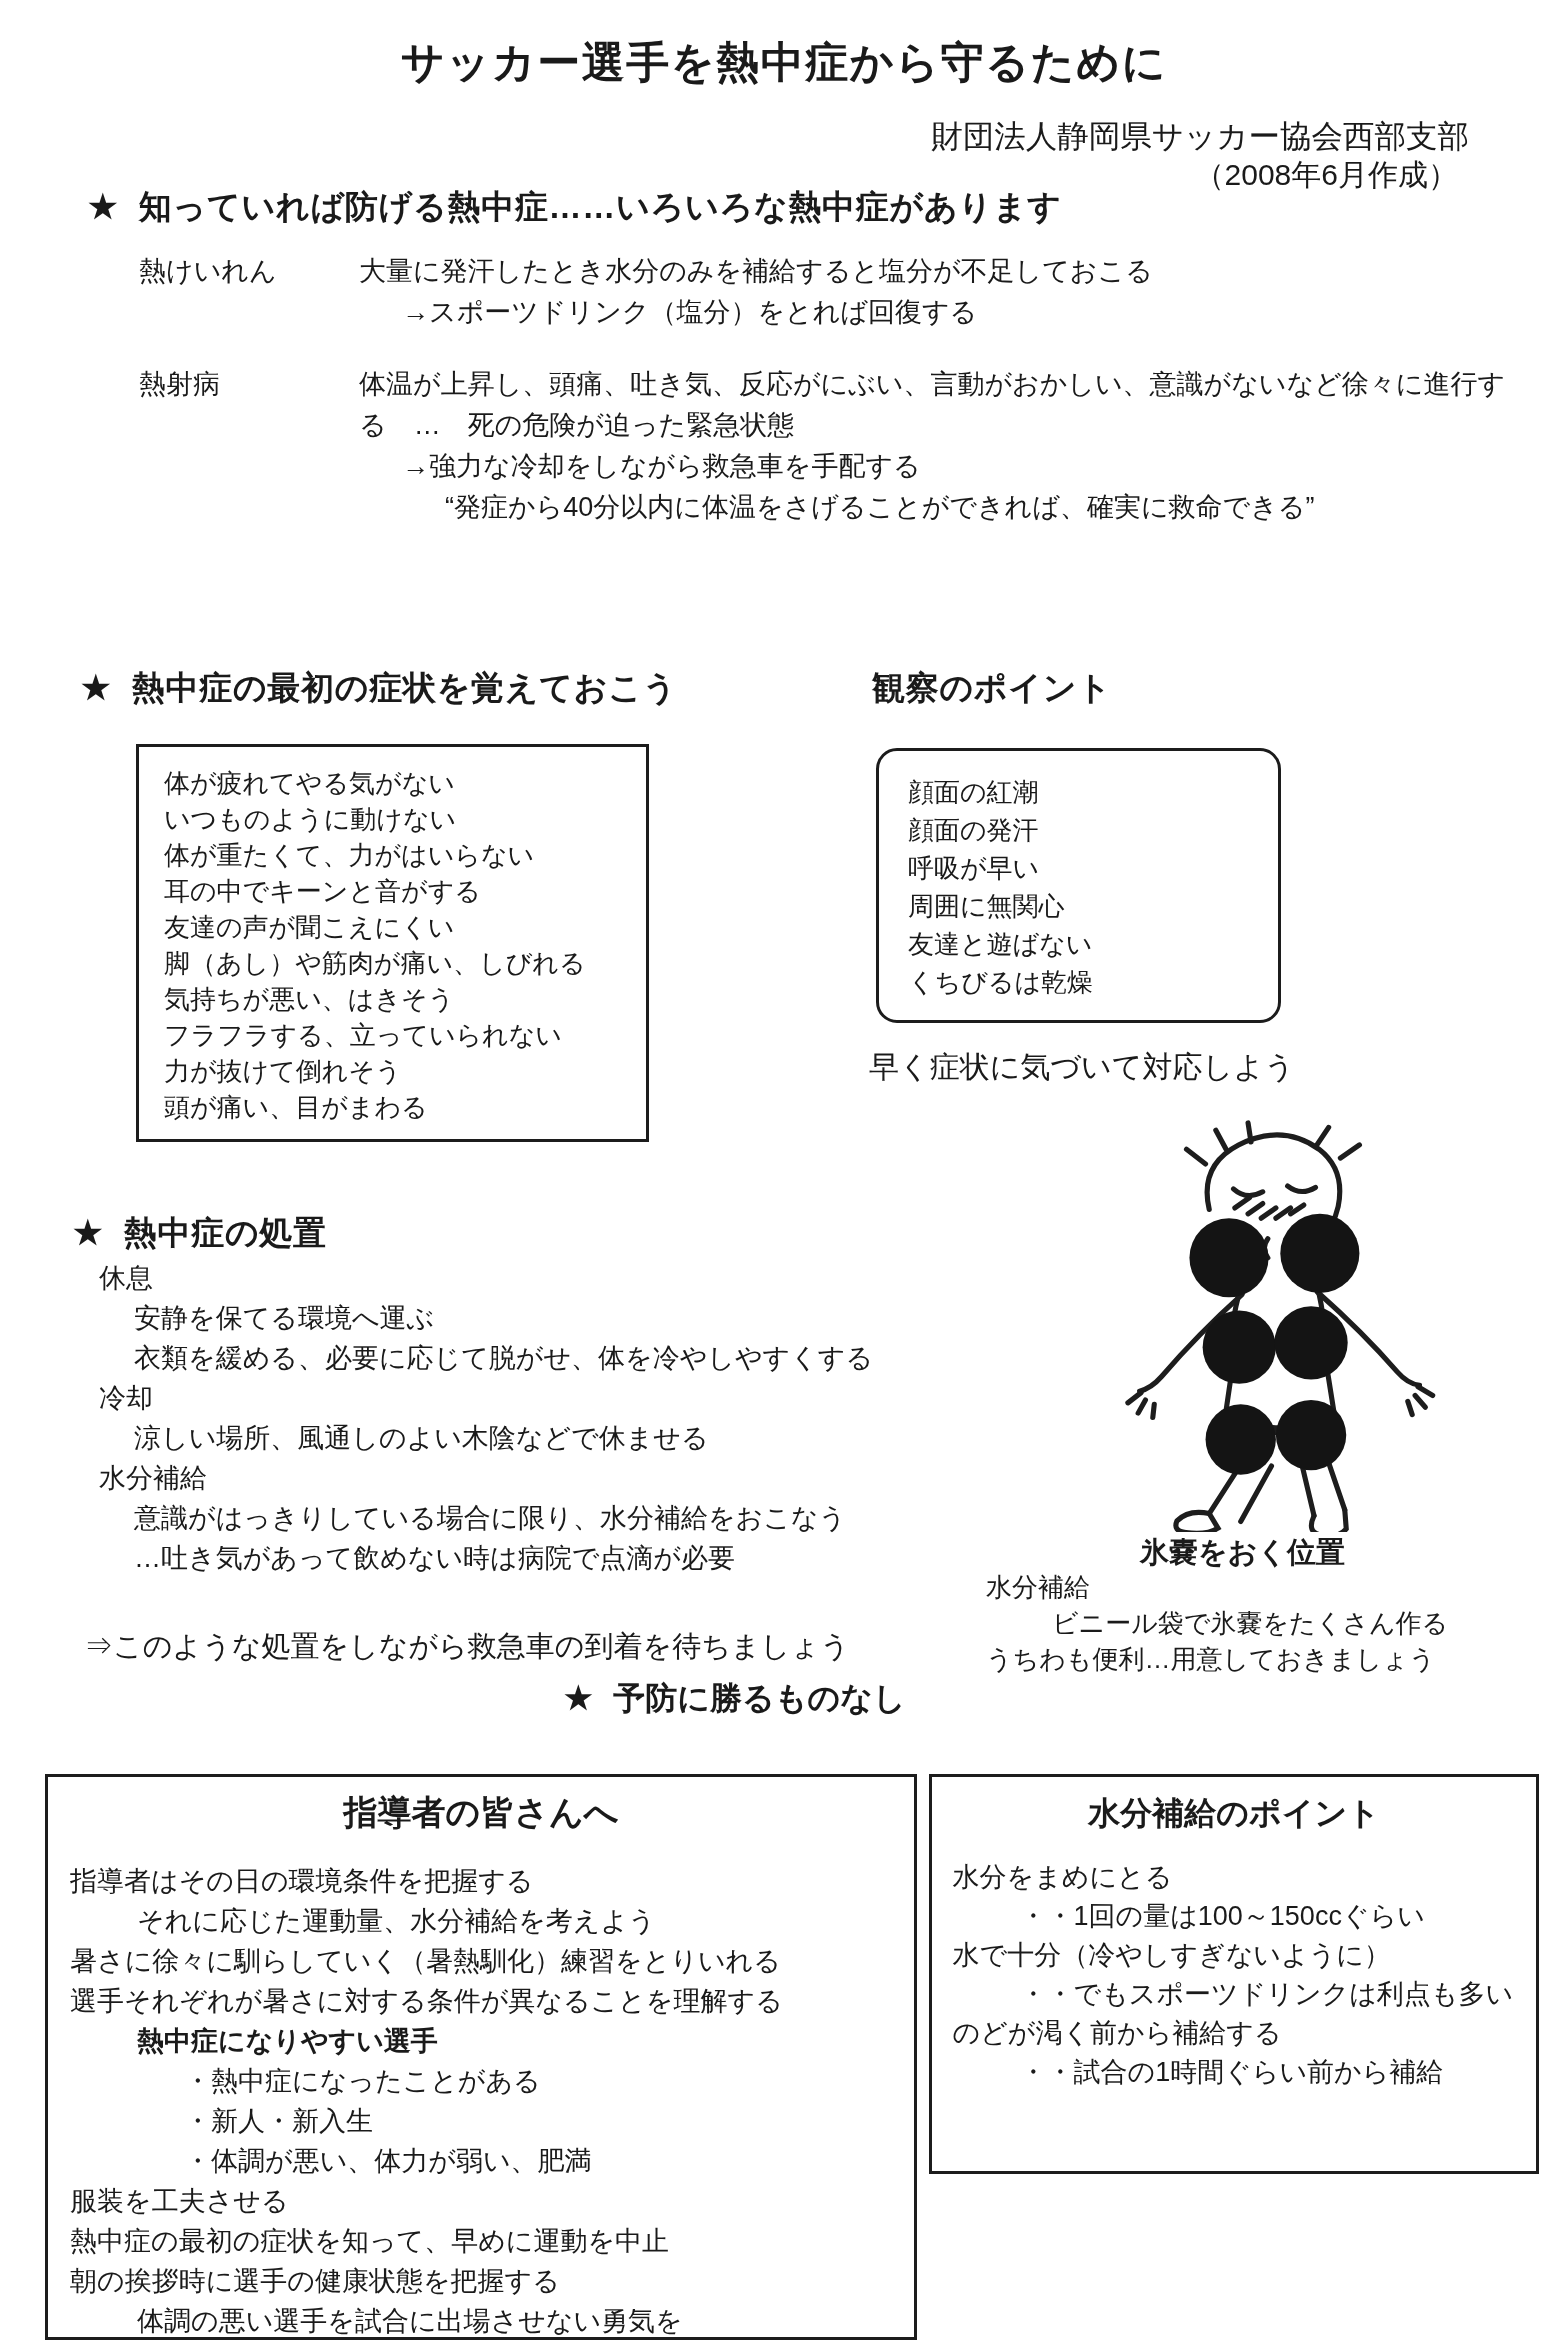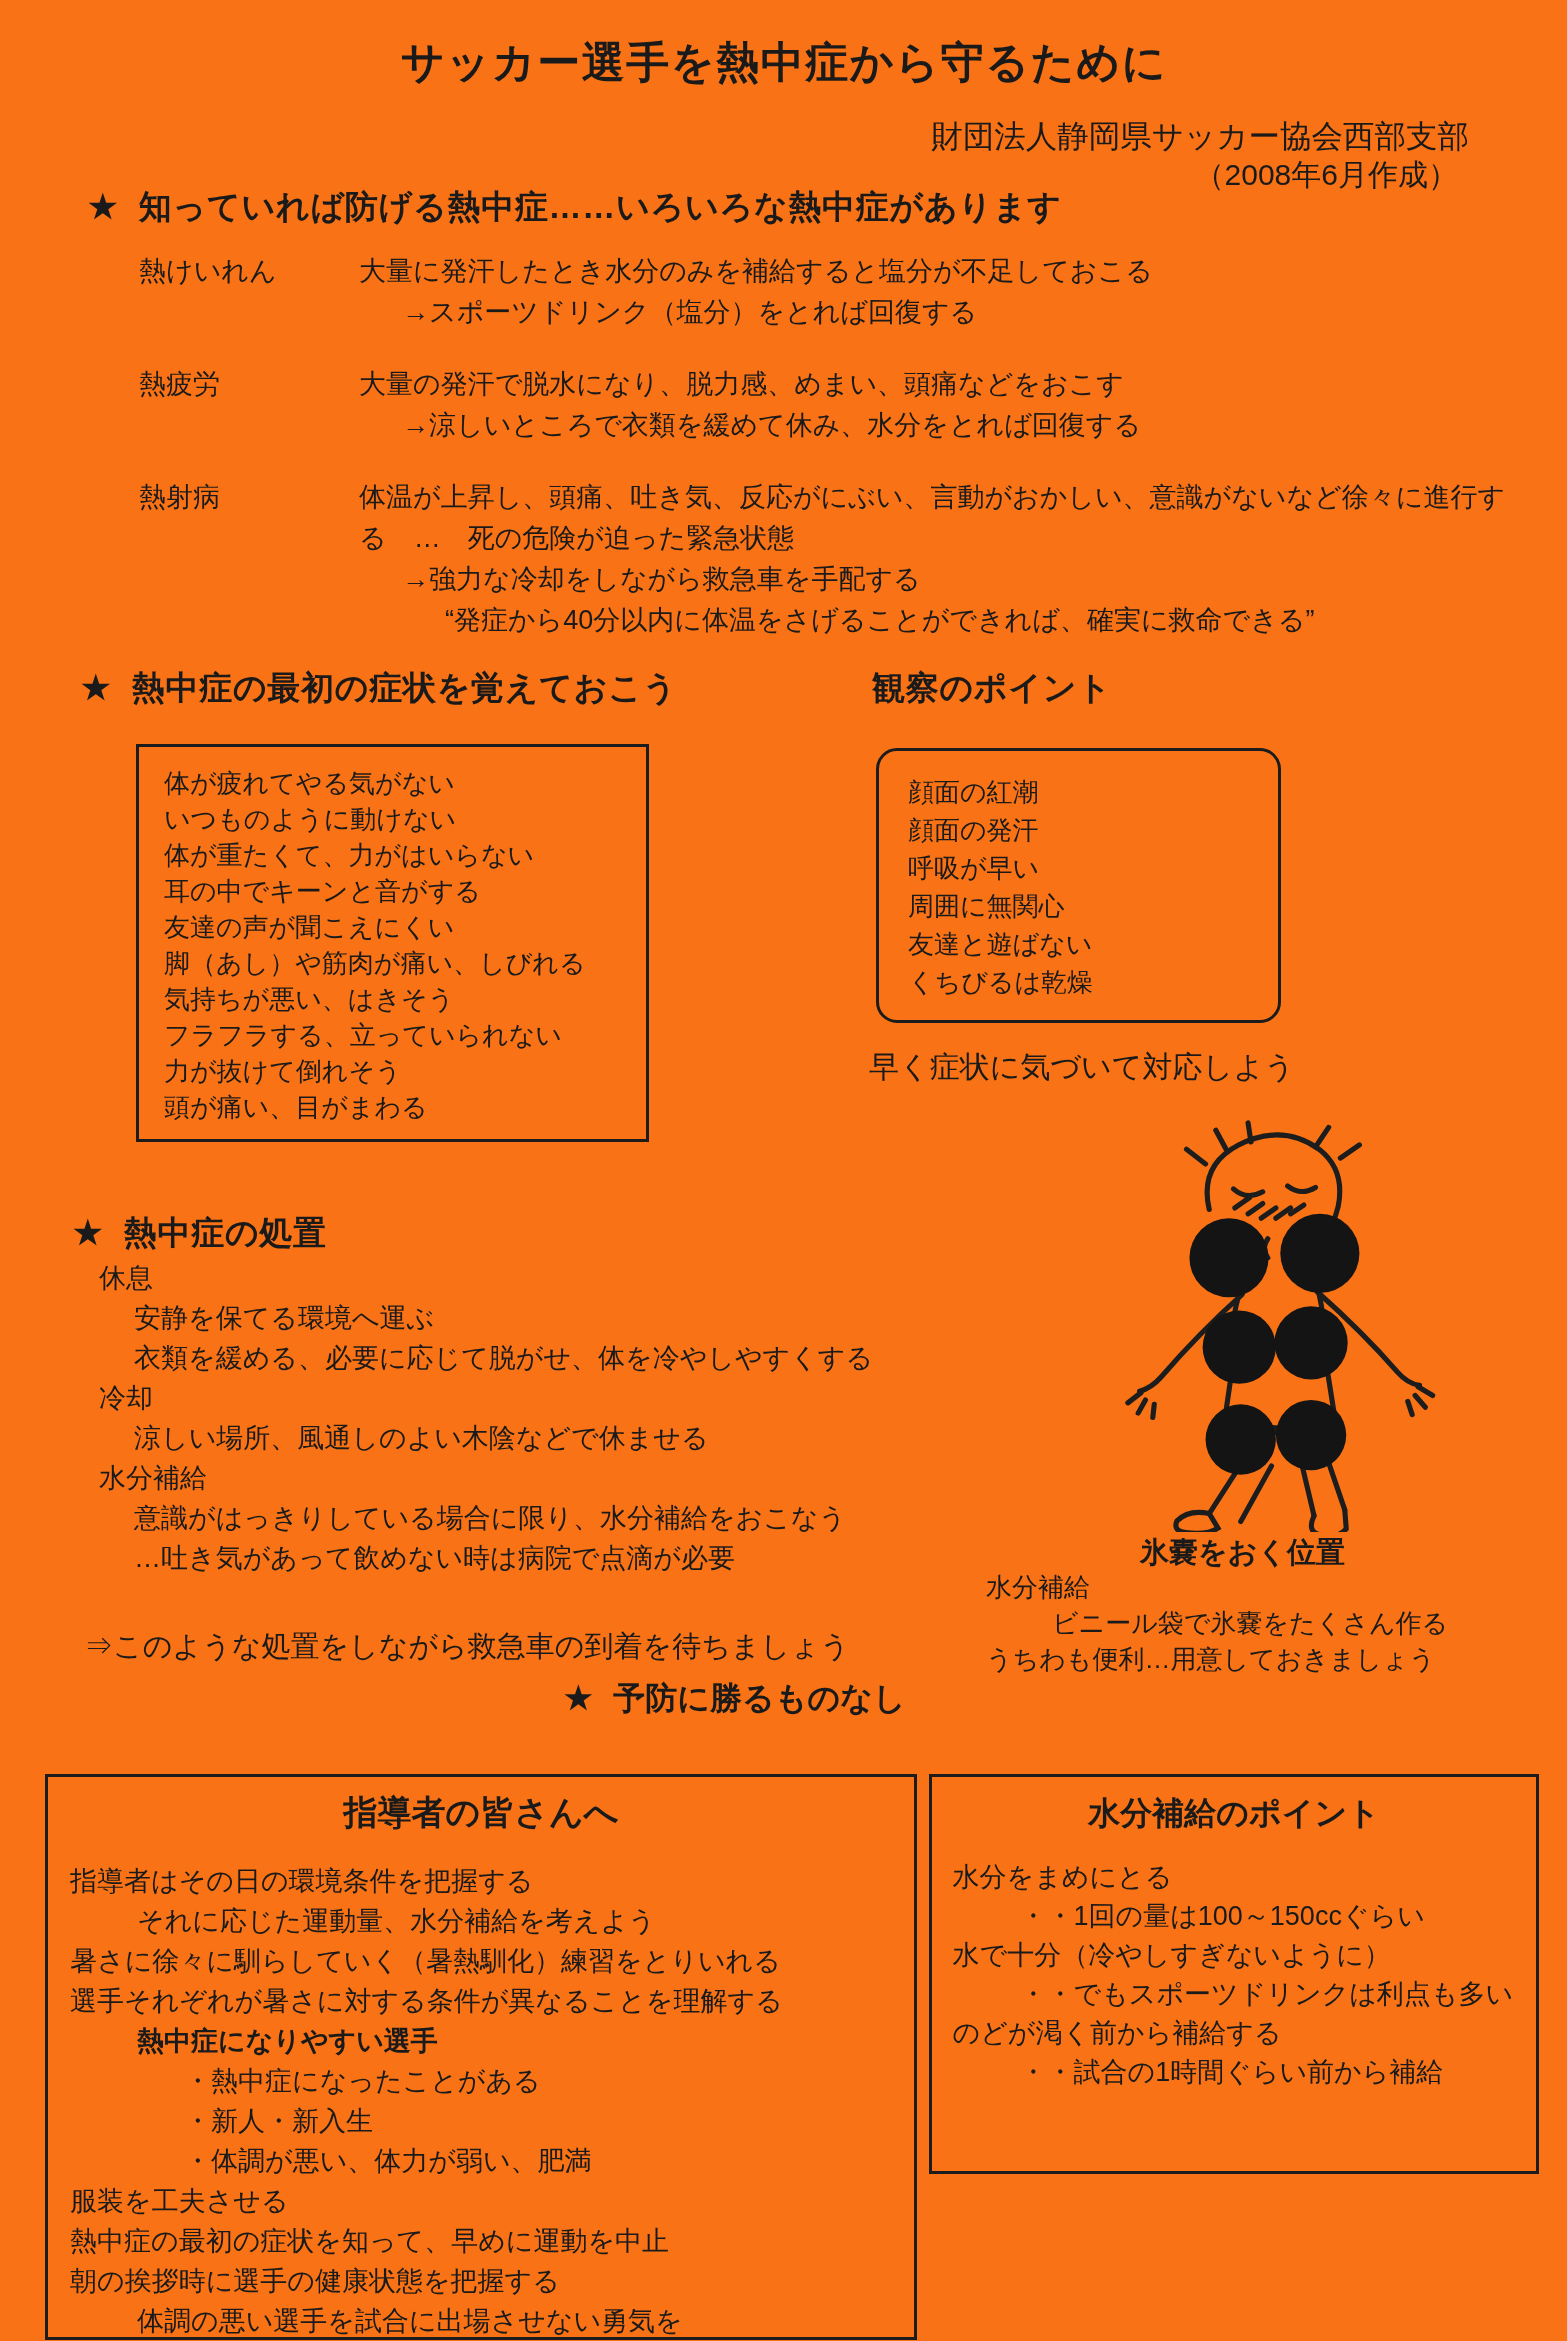--- a/index.html
+++ b/index.html
@@ -1,19 +1,19 @@
 <!DOCTYPE html>
 <html style="font-size:11.7px"><head>
 <meta charset="utf-8">
 <style>
   * { margin:0; padding:0; box-sizing:border-box; }
   html,body { background:#e9e8e4; }
   .page {
     position:relative; width:1568px; height:2342px;
-    background:#f97316; color:#1a1a1a; overflow:hidden;
+    background:#ffffff; color:#1a1a1a; overflow:hidden;
     font-family:"Liberation Sans", sans-serif;
   }
   .abs { position:absolute; }
   .title { top:34px; left:0; width:100%; text-align:center;
            font-size:43px; font-weight:bold; letter-spacing:1.5px; }
   .org   { top:116px; right:99px; font-size:31.5px; }
   .date  { top:155px; right:110px; font-size:30px; }
 
   .star { display:inline-block; margin-right:20.5px; font-size:1em; }
   .sec-head { font-size:33px; font-weight:600; letter-spacing:0.7px; }
@@ -70,27 +70,20 @@
   <div class="abs sec-head sec1-head">
     <span class="star">★</span><span>知っていれば防げる熱中症……いろいろな熱中症があります</span>
   </div>
 
   <div class="abs types">
     <div class="type-row">
       <div class="type-term">熱けいれん</div>
       <div class="type-desc">
         <div>大量に発汗したとき水分のみを補給すると塩分が不足しておこる</div>
         <div class="remedy">→スポーツドリンク（塩分）をとれば回復する</div>
-      </div>
-    </div>
-    <div class="type-row">
-      <div class="type-term">熱疲労</div>
-      <div class="type-desc">
-        <div>大量の発汗で脱水になり、脱力感、めまい、頭痛などをおこす</div>
-        <div class="remedy">→涼しいところで衣類を緩めて休み、水分をとれば回復する</div>
       </div>
     </div>
     <div class="type-row">
       <div class="type-term">熱射病</div>
       <div class="type-desc">
         <div>体温が上昇し、頭痛、吐き気、反応がにぶい、言動がおかしい、意識がないなど徐々に進行する　…　死の危険が迫った緊急状態</div>
         <div class="remedy">→強力な冷却をしながら救急車を手配する</div>
         <div class="quote">“発症から40分以内に体温をさげることができれば、確実に救命できる”</div>
       </div>
     </div>

